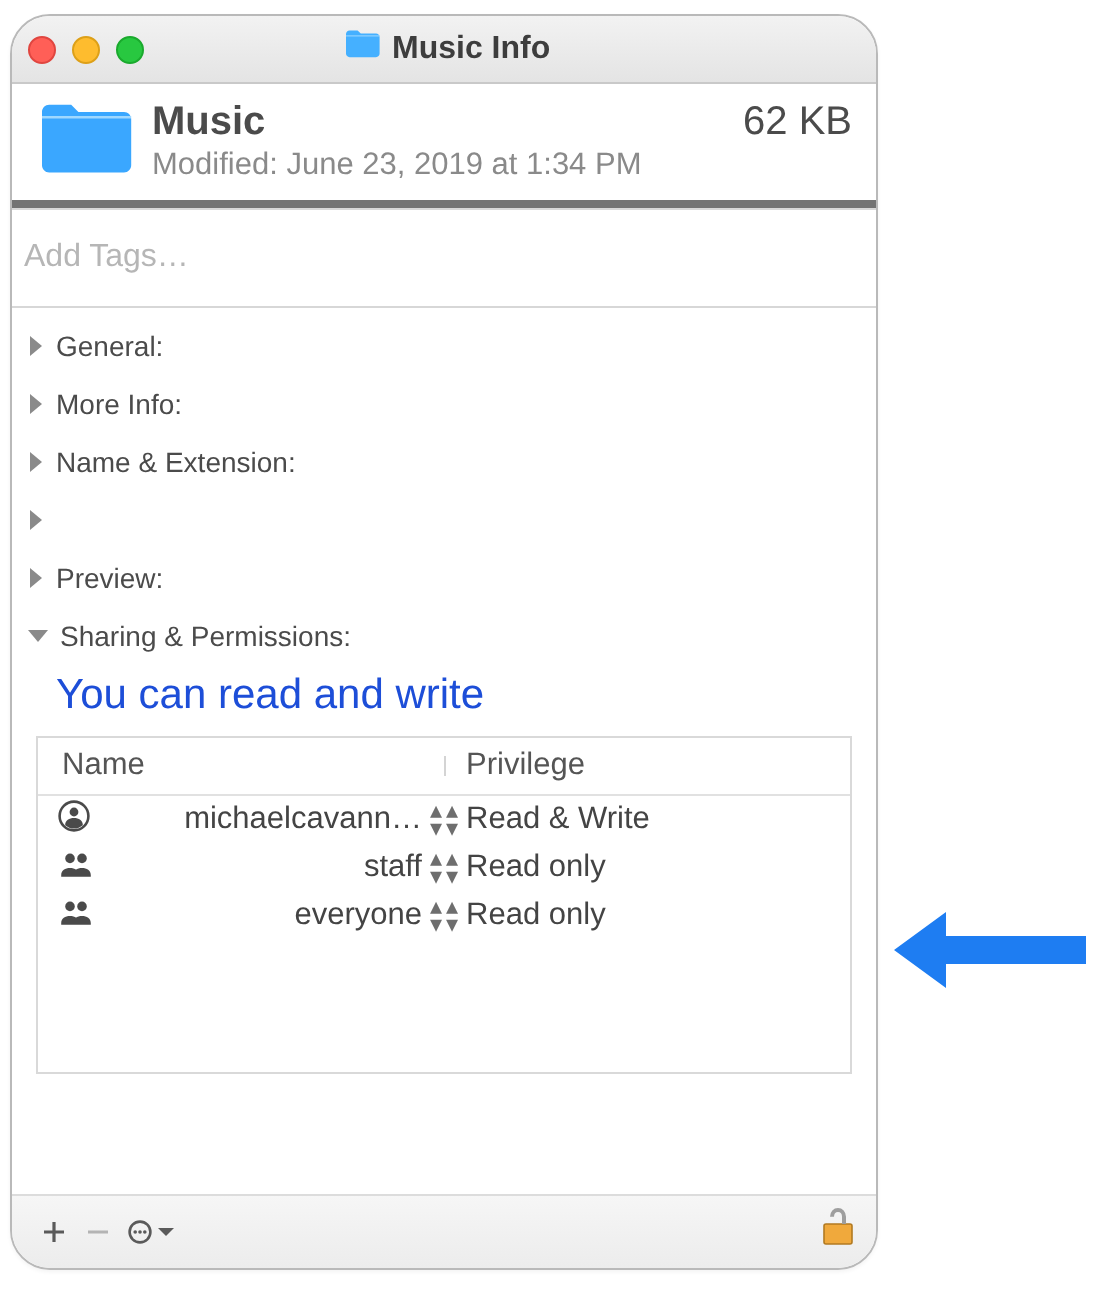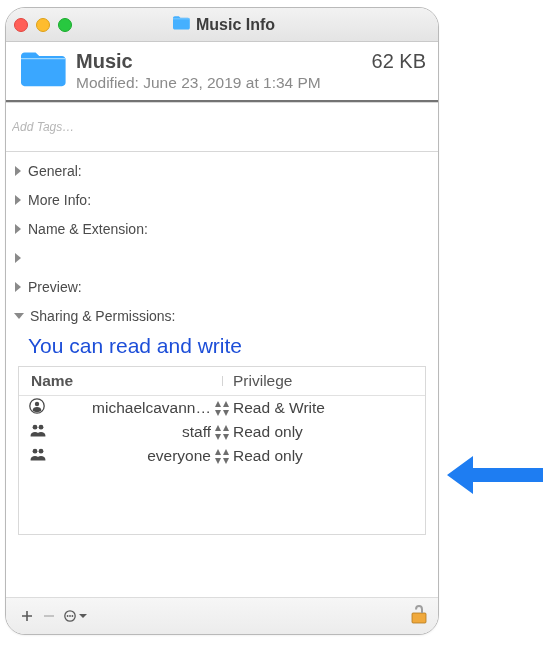--- a/index.html
+++ b/index.html
@@ -6,37 +6,37 @@
   .canvas{position:relative;width:552px;height:650px;}
   .window{position:absolute;left:5px;top:7px;width:432px;height:626px;border:1px solid #b9b9b9;border-radius:20px;overflow:hidden;background:#fff;box-shadow:0 1px 2px rgba(0,0,0,0.05);}
   .titlebar{height:33px;background:linear-gradient(#f2f2f2,#e4e4e4);border-bottom:1px solid #c9c9c9;display:flex;align-items:center;padding:0 8px;}
   .traffic{display:flex;gap:8px;align-items:center;}
   .dot{width:12px;height:12px;border-radius:50%;}
   .dot.red{background:#ff5f57;border:1px solid #e04640;}
   .dot.yellow{background:#febc2e;border:1px solid #dda018;}
   .dot.green{background:#28c840;border:1px solid #1aaa2d;}
   .titlebar .ticon{margin-left:100px;margin-right:6px;color:#1e9bff;}
   .titlebar .wtitle{font-weight:700;color:#3d3d3d;font-size:16px;}
-  .header{display:flex;padding:8px 12px 8px 12px;border-bottom:2px solid #737373;}
+  .header{display:flex;padding:8px 12px 8px 12px;border-bottom:4px solid #737373;}
   .bigfolder{width:50px;height:40px;display:flex;align-items:center;justify-content:center;}
   .hleft{margin-left:8px;flex:1;}
   .folder-name{font-size:20px;font-weight:700;color:#4b4b4b;line-height:22px;}
   .modified{font-size:15.5px;color:#8a8a8a;margin-top:2px;}
   .size{font-size:20px;color:#4b4b4b;margin-left:auto;}
   .tags{border:1px solid #d7d7d7;border-left:none;border-right:none;background:#fff;margin:0;}
-  .tags input{width:100%;height:40px;border:none;outline:none;font-size:12px;color:#666;padding:4px 6px;background:transparent;font-style:italic;}
+  .tags input{width:100%;height:40px;border:none;outline:none;font-size:16px;color:#666;padding:4px 6px;background:transparent;}
   .tags input::placeholder{color:#b6b6b6;}
   .sections{padding:4px 4px 0 4px;}
   .secrow{display:flex;align-items:center;height:29px;cursor:default;}
   .secrow .disc{color:#888;margin:0 6px 0 4px;display:inline-flex;}
   .secrow .label{font-size:14px;color:#4b4b4b;}
   .permhead{padding:4px 10px 8px 22px;font-size:21px;color:#1d4ed8;}
   .table{margin:0 12px;border:1px solid #d9d9d9;background:#fff;}
   .table .thead{display:flex;height:28px;align-items:center;font-size:15.5px;color:#555;}
-  .table .thead .col1{flex:0 0 192px;padding-left:12px;position:relative;font-weight:bold;}
+  .table .thead .col1{flex:0 0 192px;padding-left:12px;position:relative;}
   .table .thead .col1::after{content:"";position:absolute;right:0;top:4px;bottom:4px;border-right:1px solid #d4d4d4;}
   .table .thead .col2{padding-left:10px;flex:1;}
   .table .tbody{border-top:1px solid #e1e1e1;}
   .trow{display:flex;height:24px;align-items:center;font-size:15.5px;color:#444;text-align:right;}
   .trow.blank{height:22px;}
   .trow .c1{flex:0 0 192px;display:flex;align-items:center;padding-left:10px;position:relative;min-width:0;}
   .trow .c1 .pico{margin-right:6px;color:#4a4a4a;flex:0 0 auto;}
   .trow .c1 .uname{flex:1;white-space:nowrap;overflow:hidden;text-overflow:ellipsis;min-width:0;}
   .trow .c1 .stepper{flex:0 0 auto;margin-left:4px;color:#6e6e6e;font-size:12px;line-height:9px;}
   .trow .c2{flex:1;display:flex;align-items:center;padding-left:2px;}

